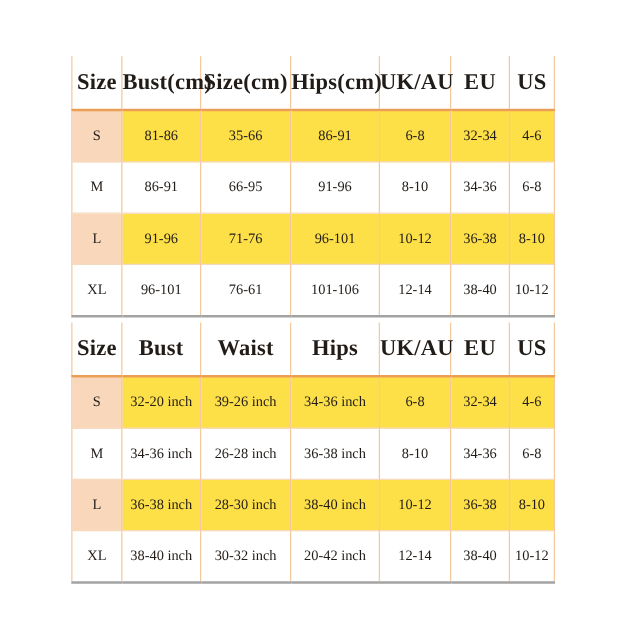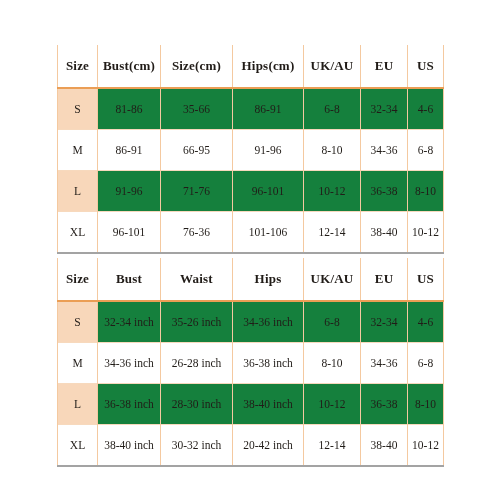--- a/index.html
+++ b/index.html
@@ -49,35 +49,35 @@
     text-align: center;
     vertical-align: middle;
     color: #211c18;
     padding: 0;
     line-height: 1.1;
   }
 
   .size-table thead th {
     height: 42px;
     font-weight: bold;
-    font-size: 13px;
+    font-size: 18px;
     letter-spacing: 0.2px;
     border-bottom: 2px solid #eb9e55;
     background: #ffffff;
   }
 
   .size-table tbody td {
     height: 40px;
     font-size: 11.5px;
     font-weight: normal;
     background: #ffffff;
   }
 
   .size-table tbody tr.shaded td {
-    background: #15803d;
+    background: #fde047;
   }
 
   .size-table tbody tr.shaded td.col-size { background: #f8d7ba; }
 
   .size-table tbody tr:last-child td {
     border-bottom: 2px solid #a3a3a3;
   }
 
   .size-table tbody tr.shaded + tr:not(.shaded) td {
     border-top: 1px solid #f7d9bd;
@@ -142,21 +142,21 @@
         <td>91-96</td>
         <td>71-76</td>
         <td>96-101</td>
         <td>10-12</td>
         <td>36-38</td>
         <td>8-10</td>
       </tr>
       <tr>
         <td class="col-size">XL</td>
         <td>96-101</td>
-        <td>76-36</td>
+        <td>76-61</td>
         <td>101-106</td>
         <td>12-14</td>
         <td>38-40</td>
         <td>10-12</td>
       </tr>
     </tbody>
   </table>
 
   <table class="size-table" id="table-in">
     <colgroup>
@@ -175,22 +175,22 @@
         <th>Waist</th>
         <th>Hips</th>
         <th>UK/AU</th>
         <th>EU</th>
         <th>US</th>
       </tr>
     </thead>
     <tbody>
       <tr class="shaded">
         <td class="col-size">S</td>
-        <td>32-34 inch</td>
-        <td>35-26 inch</td>
+        <td>32-20 inch</td>
+        <td>39-26 inch</td>
         <td>34-36 inch</td>
         <td>6-8</td>
         <td>32-34</td>
         <td>4-6</td>
       </tr>
       <tr>
         <td class="col-size">M</td>
         <td>34-36 inch</td>
         <td>26-28 inch</td>
         <td>36-38 inch</td>

